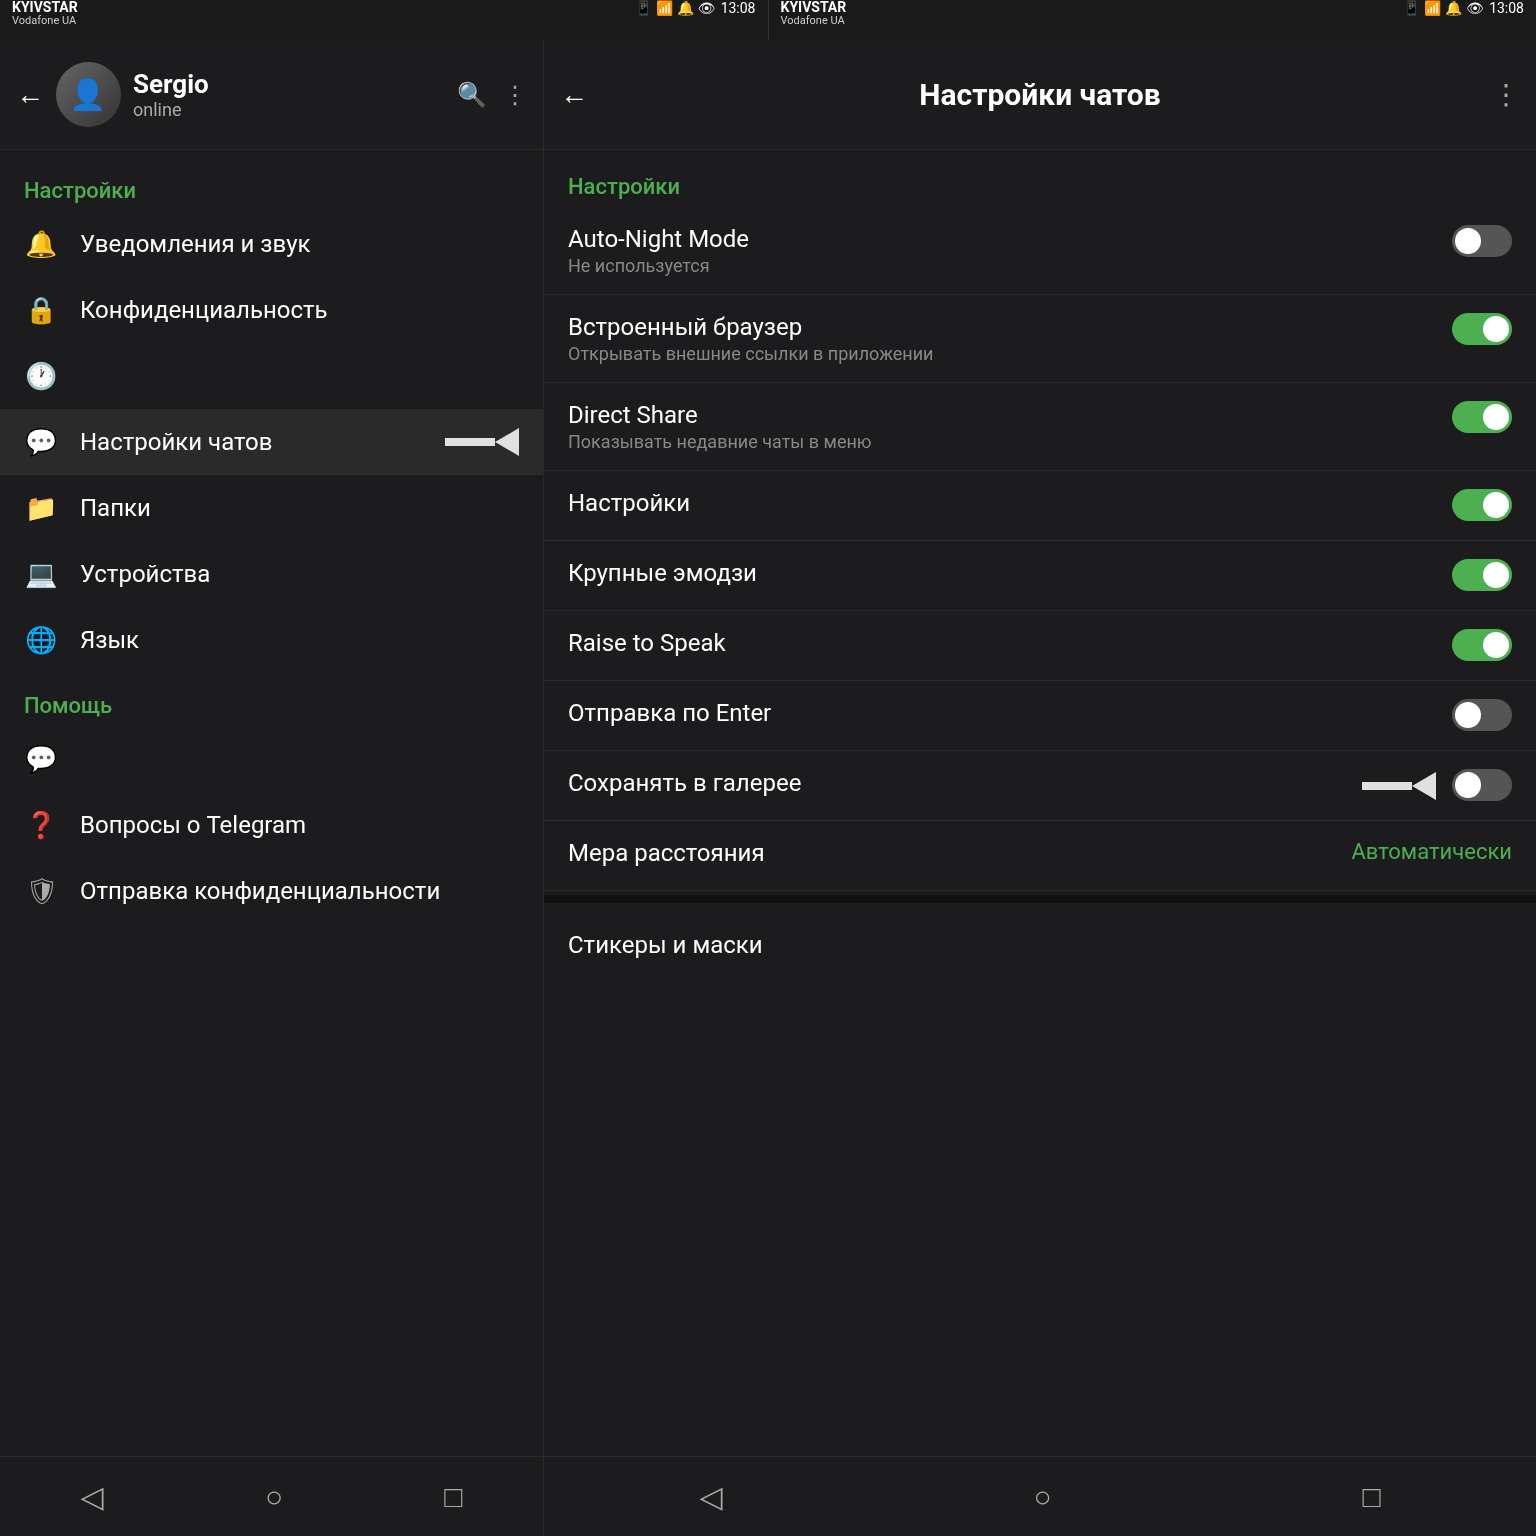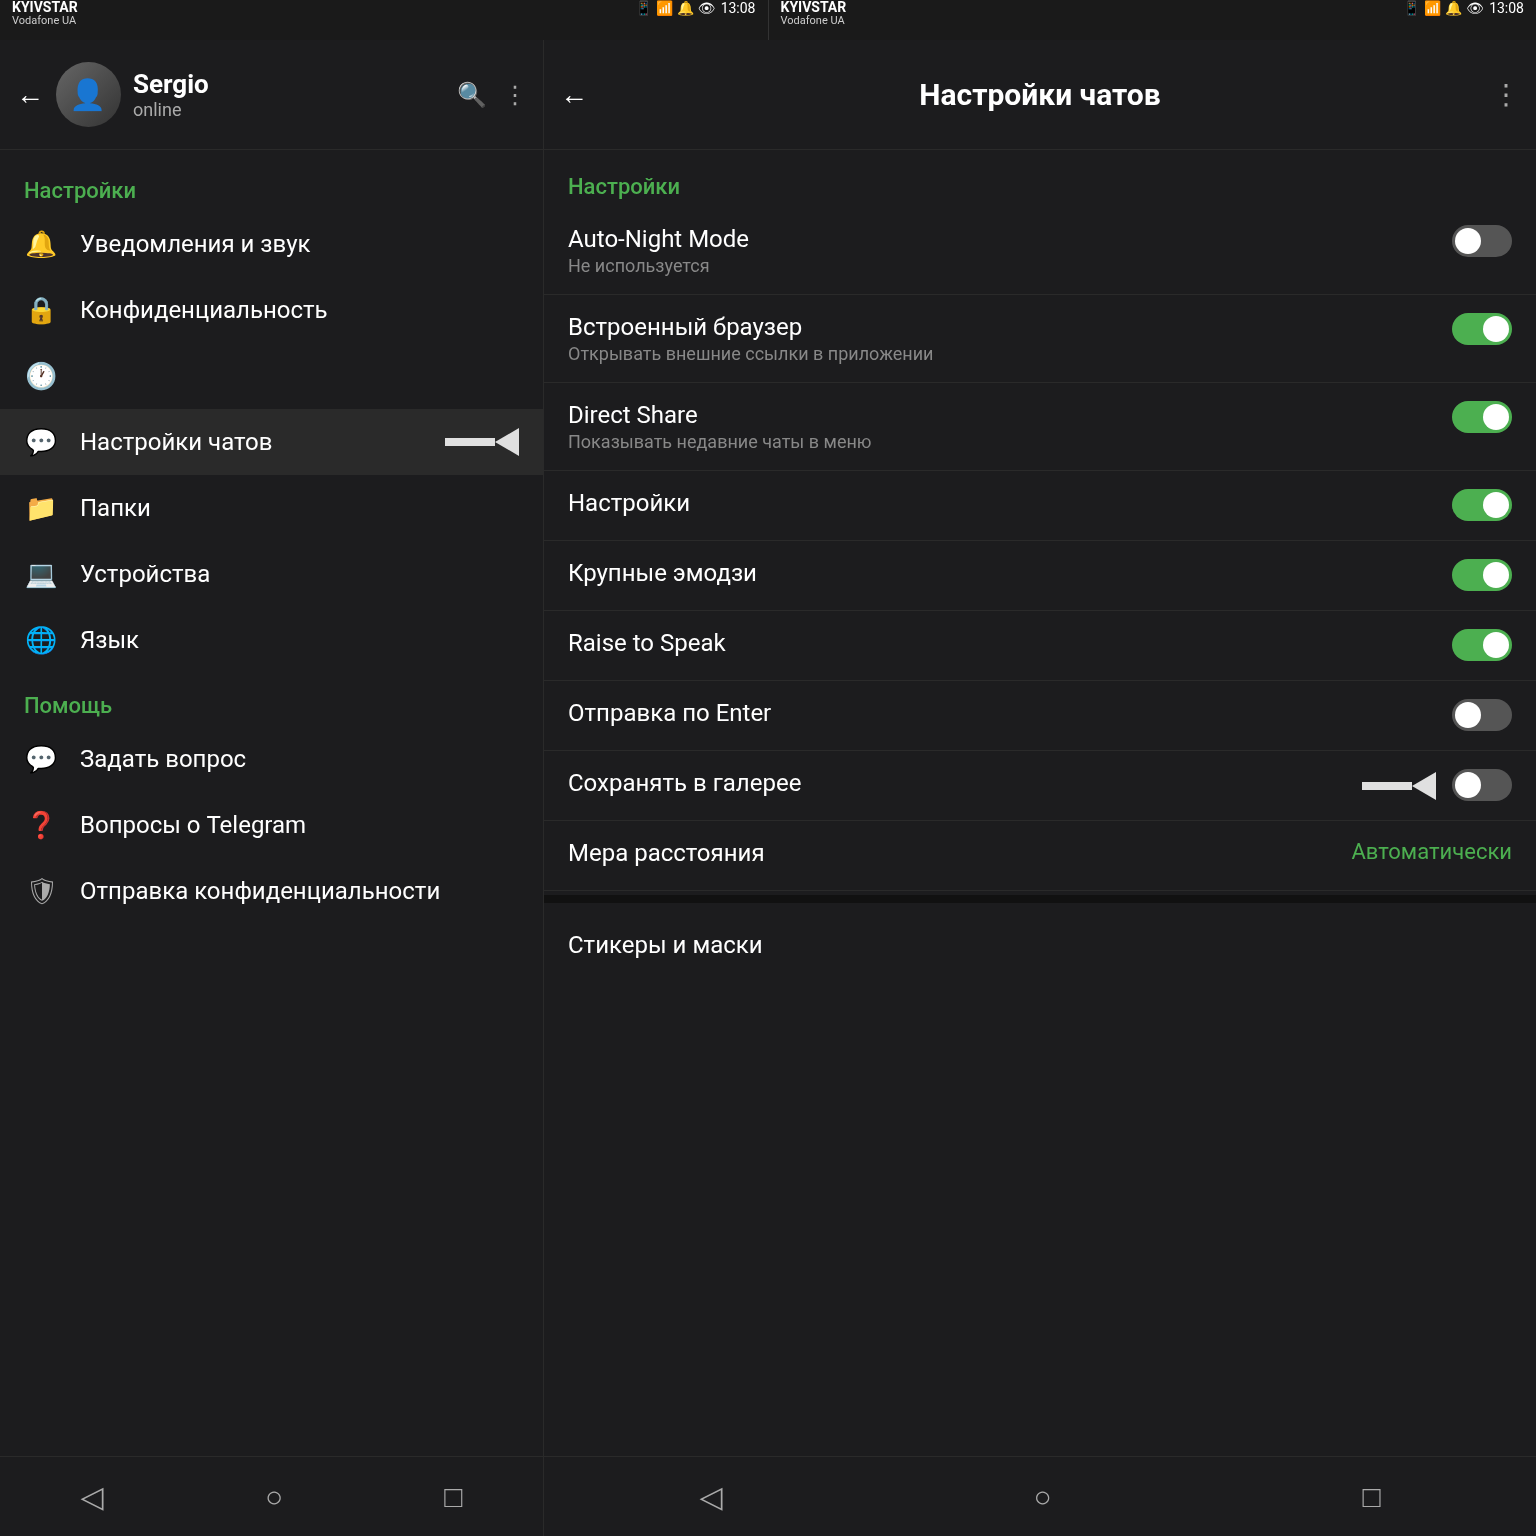--- a/index.html
+++ b/index.html
@@ -394,21 +394,20 @@
 
       <div class="settings-item">
         <span class="item-icon">🌐</span>
         <span class="item-label">Язык</span>
       </div>
 
       <div class="section-label">Помощь</div>
 
       <div class="settings-item">
         <span class="item-icon">💬</span>
-        <span class="item-label">Задать вопрос</span>
       </div>
 
       <div class="settings-item">
         <span class="item-icon">❓</span>
         <span class="item-label">Вопросы о Telegram</span>
       </div>
 
       <div class="settings-item">
         <span class="item-icon">🛡</span>
         <span class="item-label">Отправка конфиденциальности</span>

